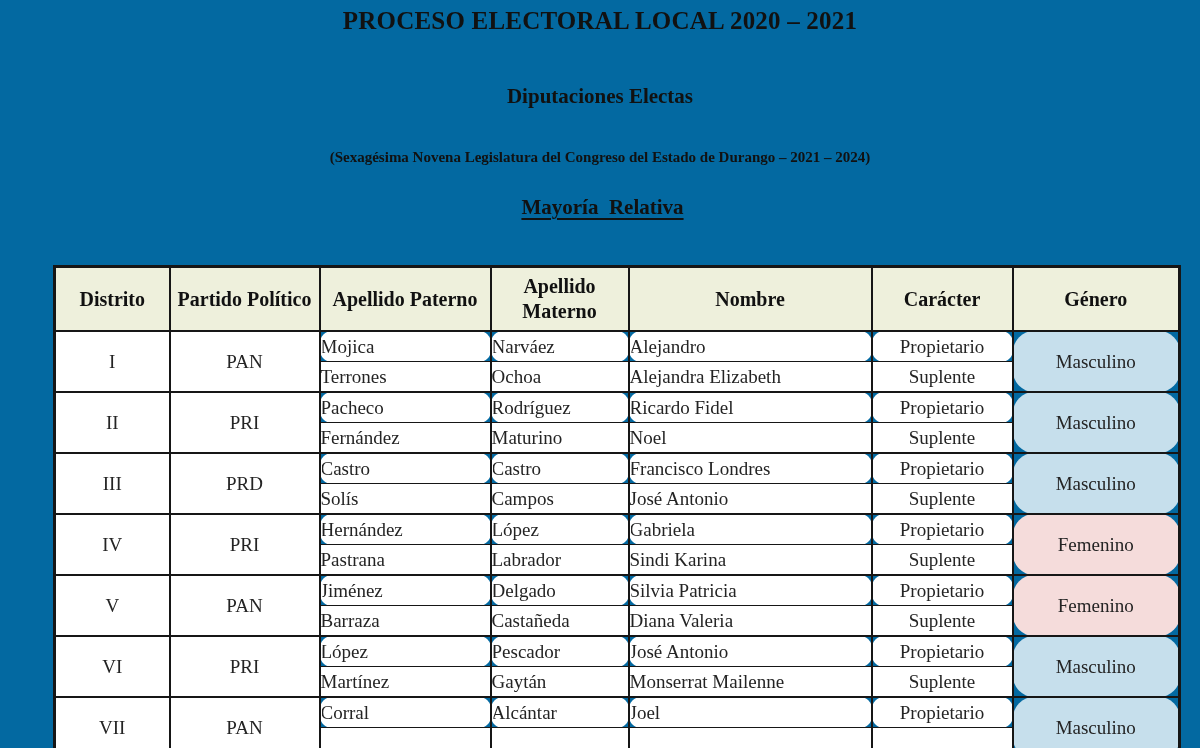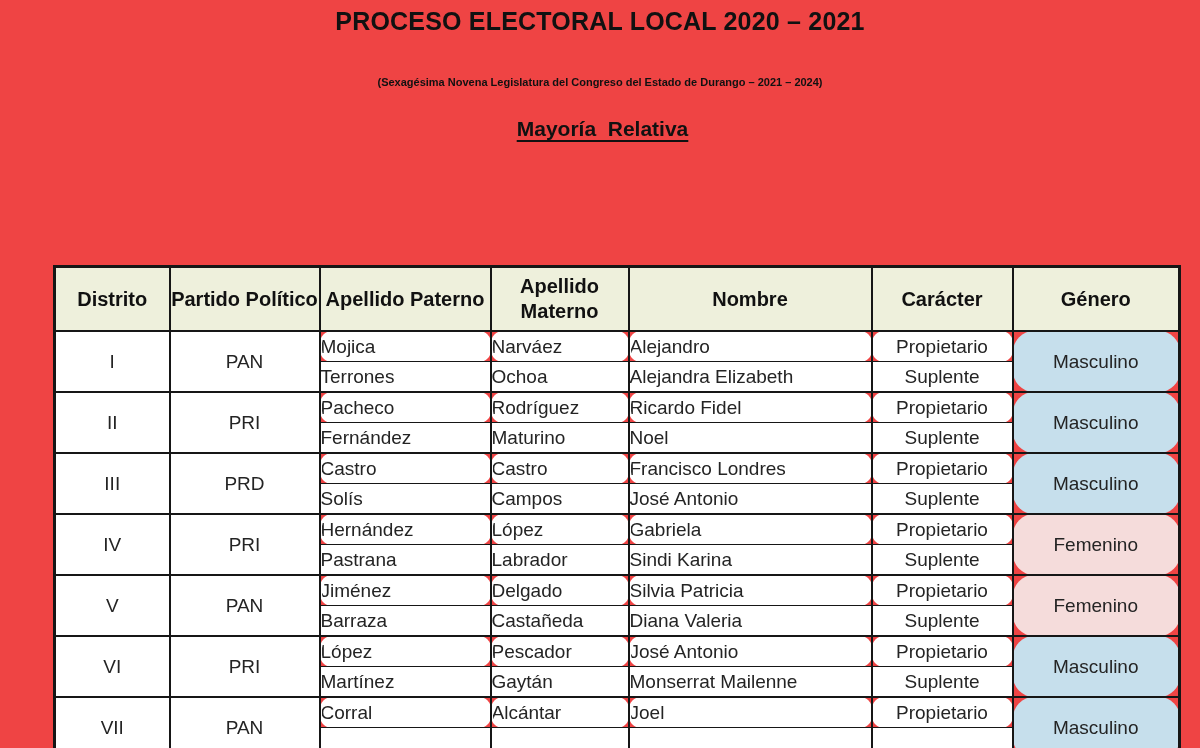--- a/index.html
+++ b/index.html
@@ -1,36 +1,36 @@
 <!DOCTYPE html>
 <html><head>
 <meta charset="utf-8">
 <style>
   html,body{margin:0;padding:0;background:#ffffff;}
   .page{
     position:relative;
     width:1200px;height:748px;
-    background:#ef4444;
+    background:#0369a1;
     overflow:hidden;
-    font-family:Liberation Sans, sans-serif;
+    font-family:Liberation Serif, serif;
     color:#161616;
   }
   .doc-header{text-align:center;}
   .title{
     margin:0;padding-top:7px;
     font-size:25px;font-weight:bold;color:#111;
     letter-spacing:0.2px;
   }
   .subtitle{
     margin:49px 0 0 0;
     font-size:21px;font-weight:bold;color:#111;
   }
   .note{
     margin:40px 0 0 0;
-    font-size:11px;font-weight:bold;color:#111;
+    font-size:15px;font-weight:bold;color:#111;
   }
   .section-title{
     margin:29px 0 0 5px;
     font-size:21px;font-weight:bold;color:#111;
     text-decoration:underline;
     text-decoration-thickness:2px;
     text-underline-offset:4px;
     white-space:pre;
   }
   table.results{
@@ -64,20 +64,21 @@
   td.gender{text-align:center;border-radius:21px;}
   tr.sub1 td.member{border-bottom-width:1px;border-radius:12px;}
   tr.sub2 td.member{border-top-width:1px;}
 </style>
 </head>
 <body>
 
 <div class="page">
   <header class="doc-header">
     <div class="title">PROCESO ELECTORAL LOCAL 2020 – 2021</div>
+    <div class="subtitle">Diputaciones Electas</div>
     <div class="note">(Sexagésima Novena Legislatura del Congreso del Estado de Durango – 2021 – 2024)</div>
     <div class="section-title">Mayoría  Relativa</div>
   </header>
 
   <table class="results">
     <colgroup>
       <col style="width:115px">
       <col style="width:150px">
       <col style="width:171px">
       <col style="width:138px">

